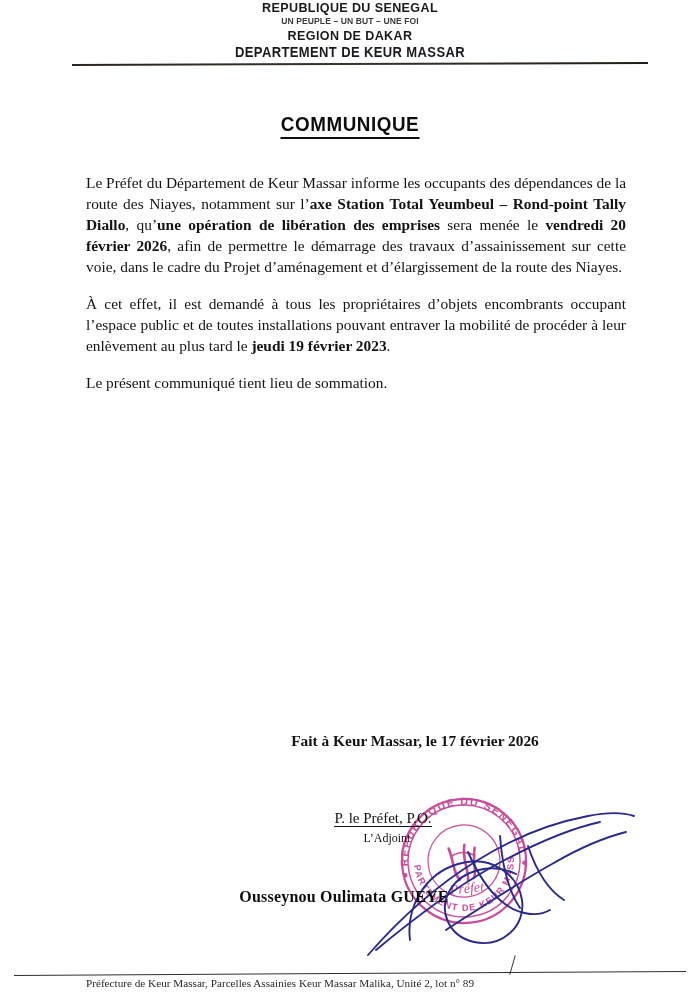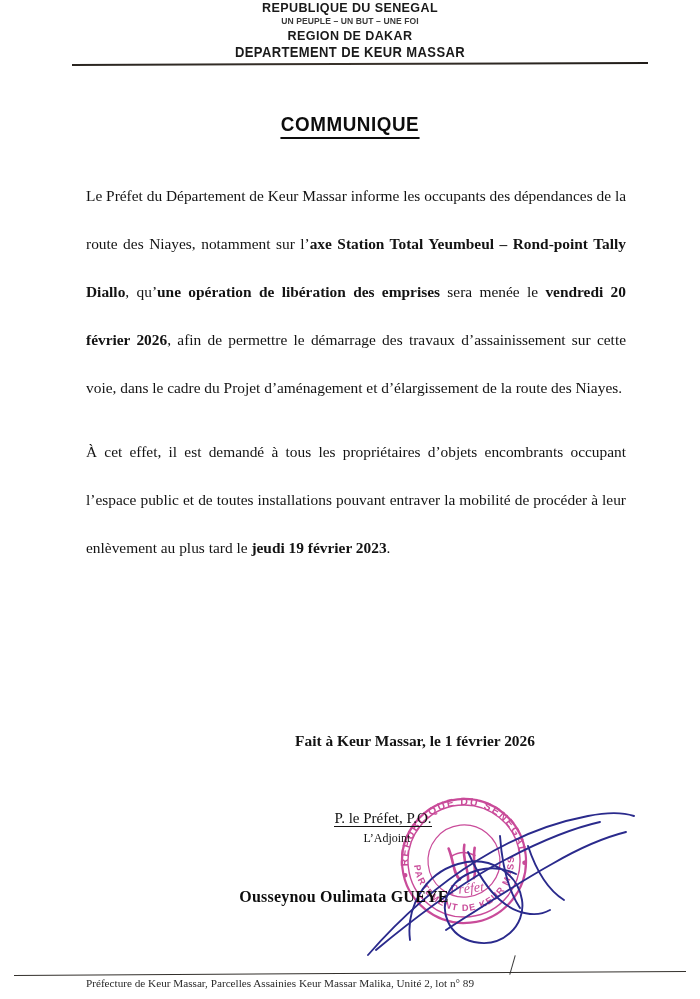--- a/index.html
+++ b/index.html
@@ -92,21 +92,21 @@
   .body-block {
     position: absolute;
     top: 172px;
     left: 86px;
     width: 540px;
   }
   .para {
     text-align: justify;
     text-justify: inter-word;
     font-size: 15.4px;
-    line-height: 48px;
+    line-height: 21px;
     margin: 0 0 16px 0;
     color: #131313;
   }
   .para:last-child { margin-bottom: 0; }
   .para b { font-weight: bold; }
 
   
   .place-date {
     position: absolute;
     top: 732px;
@@ -234,24 +234,25 @@
 </div>
 
 <div class="body-block">
 
   <p class="para"><span>Le Préfet du Département de Keur Massar informe les occupants des dépendances de la route des Niayes, notamment sur l’</span><b>axe Station Total Yeumbeul – Rond-point Tally Diallo</b><span>, qu’</span><b>une opération de libération des emprises</b><span> sera menée le </span><b>vendredi 20 février 2026</b><span>, afin de permettre le démarrage des travaux d’assainissement sur cette voie, dans le cadre du Projet d’aménagement et d’élargissement de la route des Niayes.</span></p>
 
   <p class="para"><span>À cet effet, il est demandé à tous les propriétaires d’objets encombrants occupant l’espace public et de toutes installations pouvant entraver la mobilité de procéder à leur enlèvement au plus tard le </span><b>jeudi 19 février 2023</b><span>.</span></p>
 
 
 
-
-</div>
-
-<div class="place-date">Fait à Keur Massar, le 1 février 2026</div>
+  <p class="para">Le présent communiqué tient lieu de sommation.</p>
+
+</div>
+
+<div class="place-date">Fait à Keur Massar, le 17 février 2026</div>
 
 <div class="sign-block">
 
   <svg class="stamp" viewBox="0 0 152 152">
     <defs>
       <path id="arcTop" d="M 20,76 A 56,56 0 0 1 132,76" fill="none"></path>
       <path id="arcBot" d="M 26,76 A 50,50 0 0 0 126,76" fill="none"></path>
     </defs>
     <g transform="rotate(-6 76 76)">
       <circle cx="76" cy="76" r="62" fill="none" stroke="#c2338c" stroke-width="2.2"></circle>

